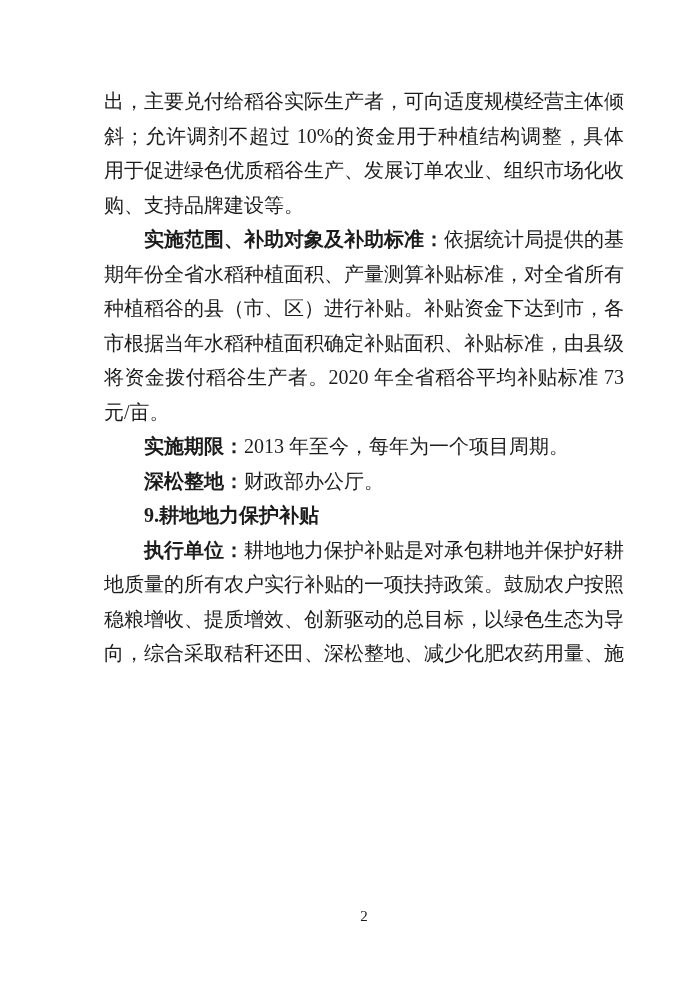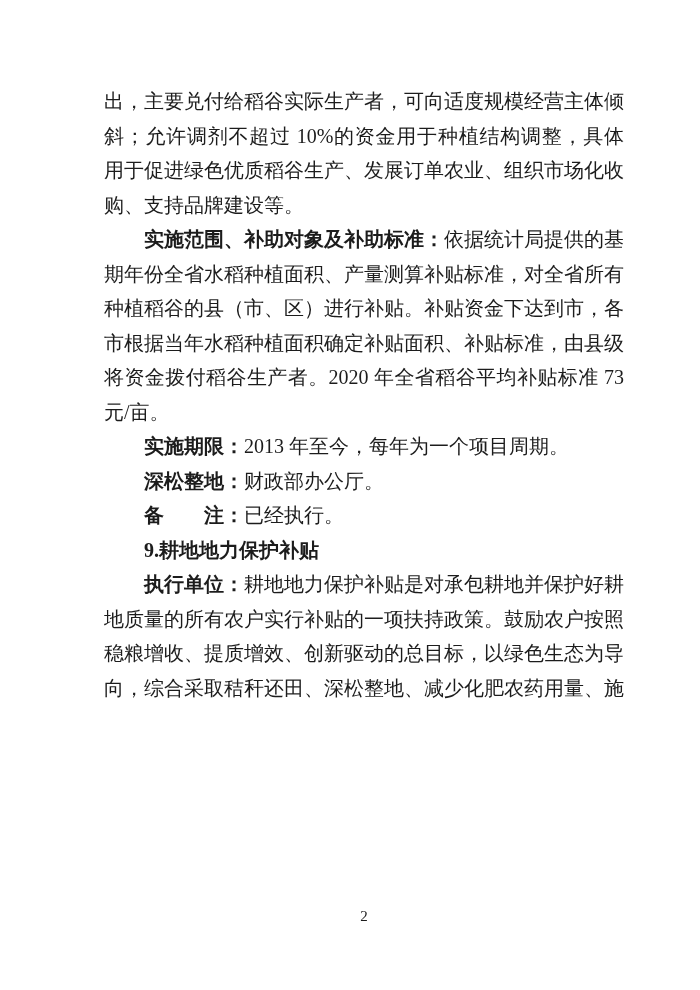--- a/index.html
+++ b/index.html
@@ -55,18 +55,17 @@
 </style>
 </head>
 <body>
 
 <div class="page">
   <div class="text-block" id="text-block">
       <p><span>出，主要兑付给稻谷实际生产者，可向适度规模经营主体倾斜；允许调剂不超过 10%的资金用于种植结构调整，具体用于促进绿色优质稻谷生产、发展订单农业、组织市场化收购、支持品牌建设等。</span></p>
       <p class="indent"><span class="run-b">实施范围、补助对象及补助标准：</span><span>依据统计局提供的基期年份全省水稻种植面积、产量测算补贴标准，对全省所有种植稻谷的县（市、区）进行补贴。补贴资金下达到市，各市根据当年水稻种植面积确定补贴面积、补贴标准，由县级将资金拨付稻谷生产者。2020 年全省稻谷平均补贴标准 73 元/亩。</span></p>
       <p class="indent"><span class="run-b">实施期限：</span><span>2013 年至今，每年为一个项目周期。</span></p>
       <p class="indent"><span class="run-b">深松整地：</span><span>财政部办公厅。</span></p>
-      <p class="indent"><span class="run-b">备　　注：</span><span>已经执行。</span></p>
       <p class="indent"><span class="run-b">9.耕地地力保护补贴</span></p>
       <p class="indent"><span class="run-b">执行单位：</span><span>耕地地力保护补贴是对承包耕地并保护好耕地质量的所有农户实行补贴的一项扶持政策。鼓励农户按照稳粮增收、提质增效、创新驱动的总目标，以绿色生态为导向，综合采取秸秆还田、深松整地、减少化肥农药用量、施</span></p>
     </div>
   <div class="page-number">2</div>
 </div>
 
 </body></html>

